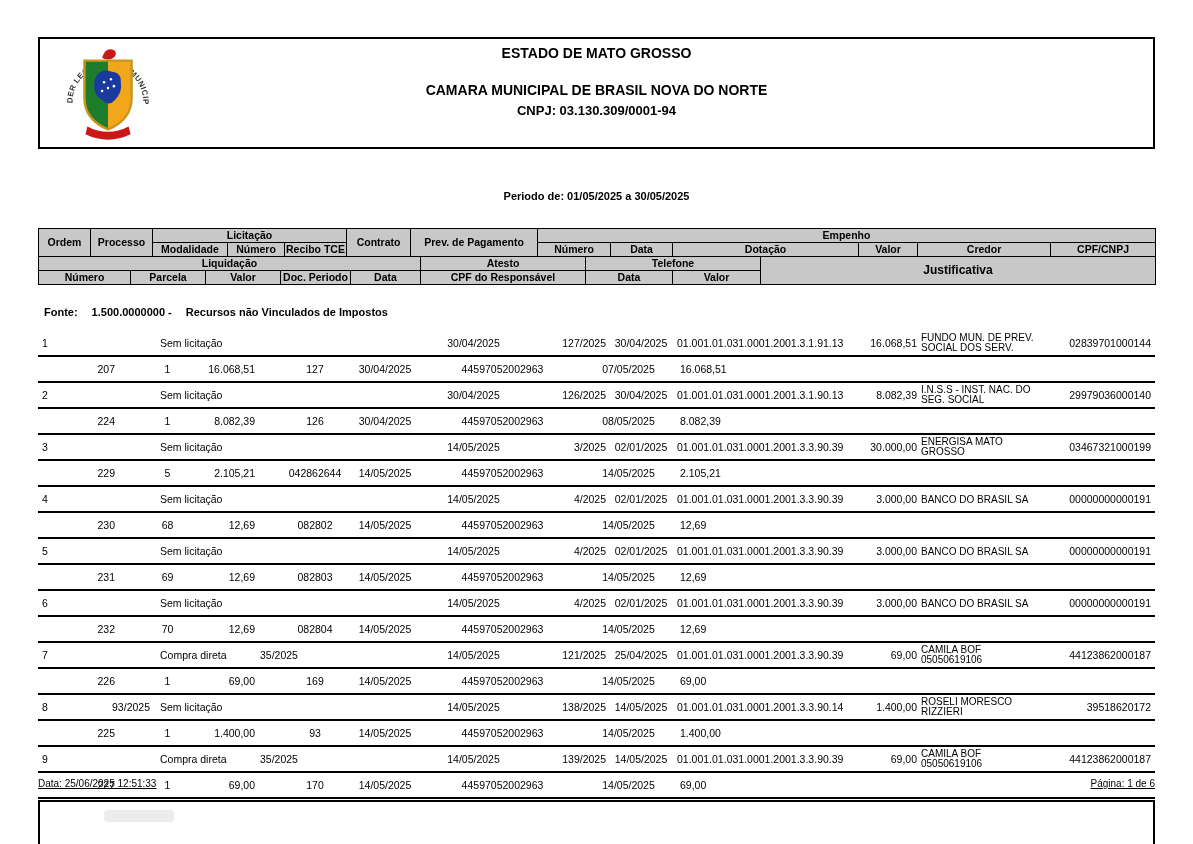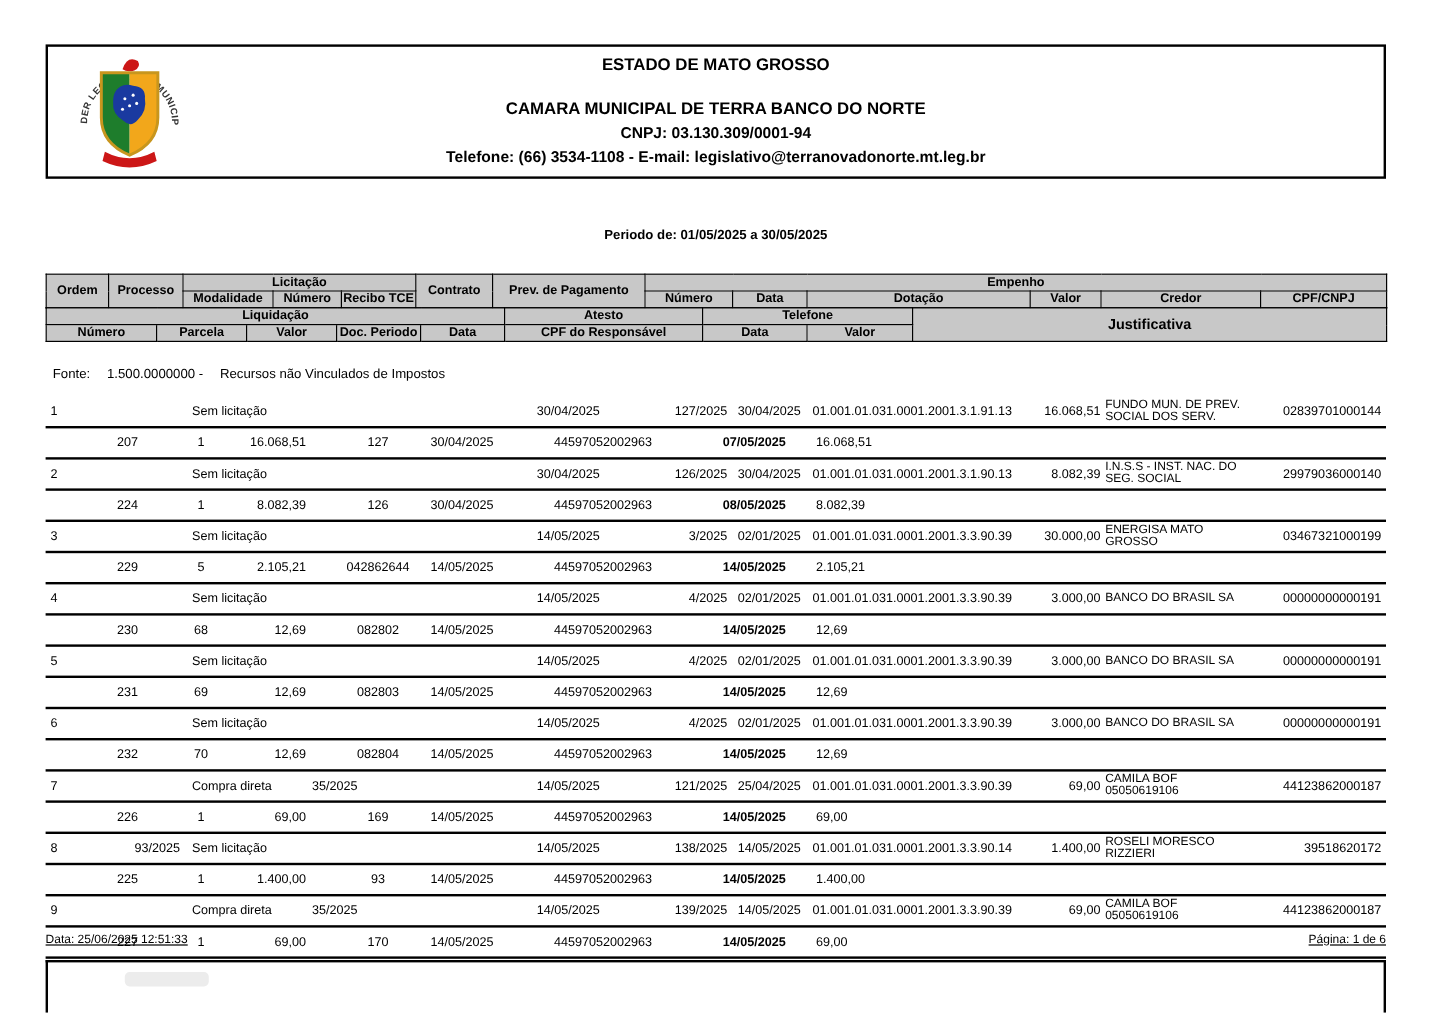--- a/index.html
+++ b/index.html
@@ -26,21 +26,21 @@
   
   .thead-wrap{position:absolute;left:38px;top:228px;width:1081px;}
   table.th{border-collapse:collapse;table-layout:fixed;width:1117px;}
   table.th + table.th{margin-top:-1px;}
   td.hc{background:#c8c8c8;border:1px solid #000;font-weight:bold;font-size:10.5px;
         text-align:center;padding:0 1px;height:14px;line-height:13px;
         overflow:hidden;white-space:nowrap;box-sizing:border-box;}
   td.hc.just{font-size:12px;}
 
   
-  .fonte{position:absolute;left:44px;top:306px;font-size:11px;font-weight:normal;
+  .fonte{position:absolute;left:44px;top:306px;font-size:11px;font-weight:bold;
          display:flex;text-align:center;}
   .fonte span{margin-right:14px;}
 
   
   #rows{position:absolute;left:38px;top:331px;width:1117px;}
   .bline{display:flex;align-items:center;height:24px;border-bottom:2px solid #000;
          font-size:10.5px;}
   .cell{box-sizing:border-box;white-space:nowrap;overflow:visible;}
   
   .a1{width:52px;padding-left:4px;}
@@ -57,21 +57,21 @@
   .a11 .credor-inner{display:inline-block;width:116px;white-space:normal;
         font-size:10px;line-height:10.5px;vertical-align:middle;}
   .a12{width:105px;text-align:right;padding-right:4px;}
   
   .b1{width:92px;text-align:right;padding-right:15px;}
   .b2{width:75px;text-align:center;}
   .b3{width:75px;text-align:right;padding-right:25px;}
   .b4{width:70px;text-align:center;}
   .b5{width:70px;text-align:center;}
   .b6{width:165px;text-align:center;}
-  .b7{width:87px;text-align:center;font-weight:bold;}
+  .b7{width:87px;text-align:center;}
   .b8{width:88px;padding-left:8px;}
   .b9{width:395px;}
 
   
   .footer{position:absolute;left:38px;top:778px;width:1117px;display:flex;
           justify-content:space-between;font-size:10px;text-decoration:underline;}
   .next-page-box{position:absolute;left:38px;top:800px;width:1117px;height:46px;
                  border:2px solid #000;border-bottom:none;box-sizing:border-box;}
   .next-logo-hint{position:absolute;left:64px;top:8px;width:70px;height:12px;
                   background:#ececec;border-radius:4px;}
@@ -98,23 +98,22 @@
     <circle cx="46" cy="42" r="1.3" fill="#fff"></circle>
     <circle cx="53" cy="39" r="1.3" fill="#fff"></circle>
     <circle cx="50" cy="48" r="1.3" fill="#fff"></circle>
     <circle cx="56" cy="46" r="1.3" fill="#fff"></circle>
     <circle cx="44" cy="51" r="1.3" fill="#fff"></circle>
     <path d="M29,87 Q50,98 71,87 L73,95 Q50,106 27,95 Z" fill="#cc1717"></path>
   </svg>
 
   <div class="org-block">
     <div class="org-l1">ESTADO DE MATO GROSSO</div>
-    <div class="org-l2">CAMARA MUNICIPAL DE TERRA BANCO DO NORTE</div>
+    <div class="org-l2">CAMARA MUNICIPAL DE BRASIL NOVA DO NORTE</div>
     <div class="org-l3">CNPJ: 03.130.309/0001-94</div>
-    <div class="org-l5">Telefone: (66) 3534-1108 - E-mail: legislativo@terranovadonorte.mt.leg.br</div>
   </div>
 
   <div class="rpt-period">Periodo de: 01/05/2025 a 30/05/2025</div>
 
   <div class="thead-wrap">
     <table class="th">
       <colgroup>
         <col style="width:52px">
           <col style="width:62px">
           <col style="width:75px">

